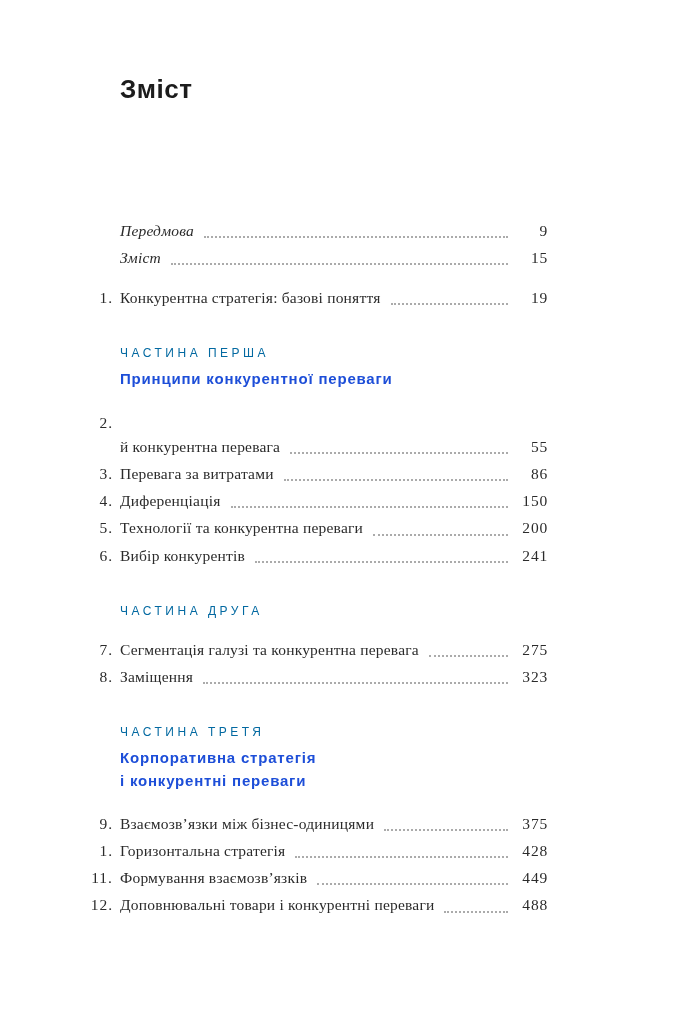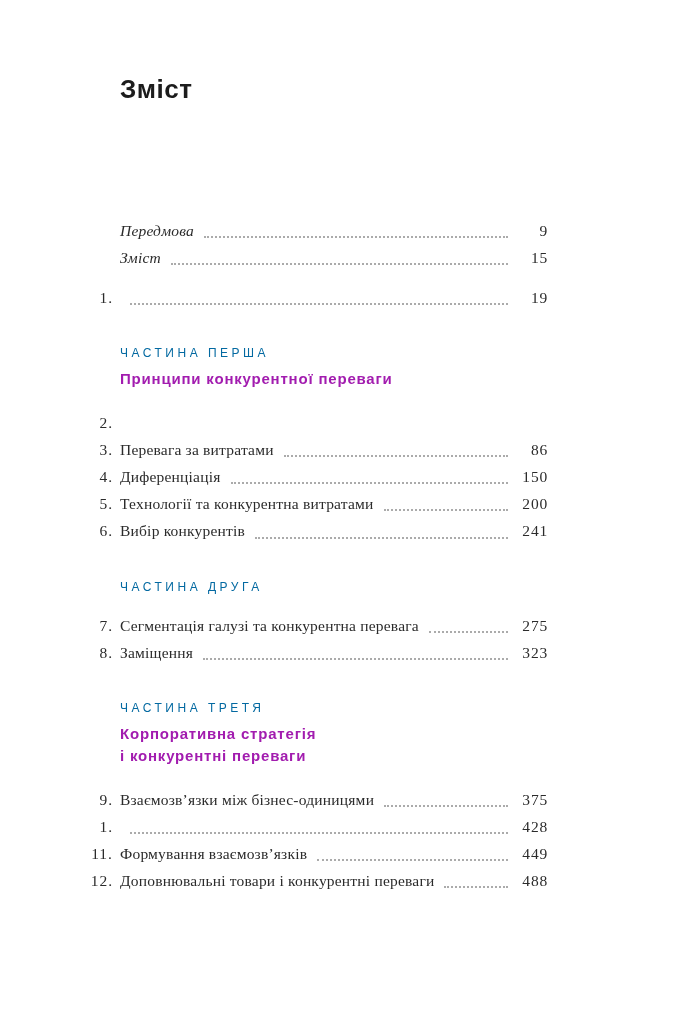--- a/index.html
+++ b/index.html
@@ -70,21 +70,21 @@
     font-size: 12px;
     letter-spacing: 3.5px;
     color: #0369a1;
     margin-bottom: 8px;
   }
   .part-title {
     font-size: 15px;
     font-weight: bold;
     letter-spacing: 0.8px;
     line-height: 1.5;
-    color: #a21caf;
+    color: #1d4ed8;
   }
 </style>
 </head>
 <body>
 
 <div class="sheet">
   <h1 class="book-title">Зміст</h1>
   <div class="toc" id="toc">
       <div class="entry front">
         <div class="line">
@@ -98,53 +98,60 @@
         <div class="line">
           <span class="num"></span>
           <span class="label">Зміст</span>
           <span class="dots"></span>
           <span class="pg">15</span>
         </div>
       </div>
       <div class="entry chapter">
         <div class="line">
           <span class="num">1.</span>
+          <span class="label">Конкурентна стратегія: базові поняття</span>
           <span class="dots"></span>
           <span class="pg">19</span>
         </div>
       </div>
       <div class="part">
         <div class="kicker">ЧАСТИНА ПЕРША</div>
         <div class="part-title">Принципи конкурентної переваги</div>
       </div>
       <div class="entry chapter">
         <div class="line">
           <span class="num">2.</span>
         </div>
+        <div class="line cont">
+          <span class="num"></span>
+          <span class="label">й конкурентна перевага</span>
+          <span class="dots"></span>
+          <span class="pg">55</span>
+        </div>
       </div>
       <div class="entry chapter">
         <div class="line">
           <span class="num">3.</span>
           <span class="label">Перевага за витратами</span>
           <span class="dots"></span>
           <span class="pg">86</span>
         </div>
       </div>
       <div class="entry chapter">
         <div class="line">
           <span class="num">4.</span>
           <span class="label">Диференціація</span>
           <span class="dots"></span>
           <span class="pg">150</span>
         </div>
       </div>
       <div class="entry chapter">
         <div class="line">
           <span class="num">5.</span>
-          <span class="label">Технології та конкурентна витратами</span>
+          <span class="label">Технології та конкурентна переваги</span>
           <span class="dots"></span>
           <span class="pg">200</span>
         </div>
       </div>
       <div class="entry chapter">
         <div class="line">
           <span class="num">6.</span>
           <span class="label">Вибір конкурентів</span>
           <span class="dots"></span>
           <span class="pg">241</span>
@@ -178,20 +185,21 @@
         <div class="line">
           <span class="num">9.</span>
           <span class="label">Взаємозв’язки між бізнес-одиницями</span>
           <span class="dots"></span>
           <span class="pg">375</span>
         </div>
       </div>
       <div class="entry chapter">
         <div class="line">
           <span class="num">1.</span>
+          <span class="label">Горизонтальна стратегія</span>
           <span class="dots"></span>
           <span class="pg">428</span>
         </div>
       </div>
       <div class="entry chapter">
         <div class="line">
           <span class="num">11.</span>
           <span class="label">Формування взаємозв’язків</span>
           <span class="dots"></span>
           <span class="pg">449</span>

